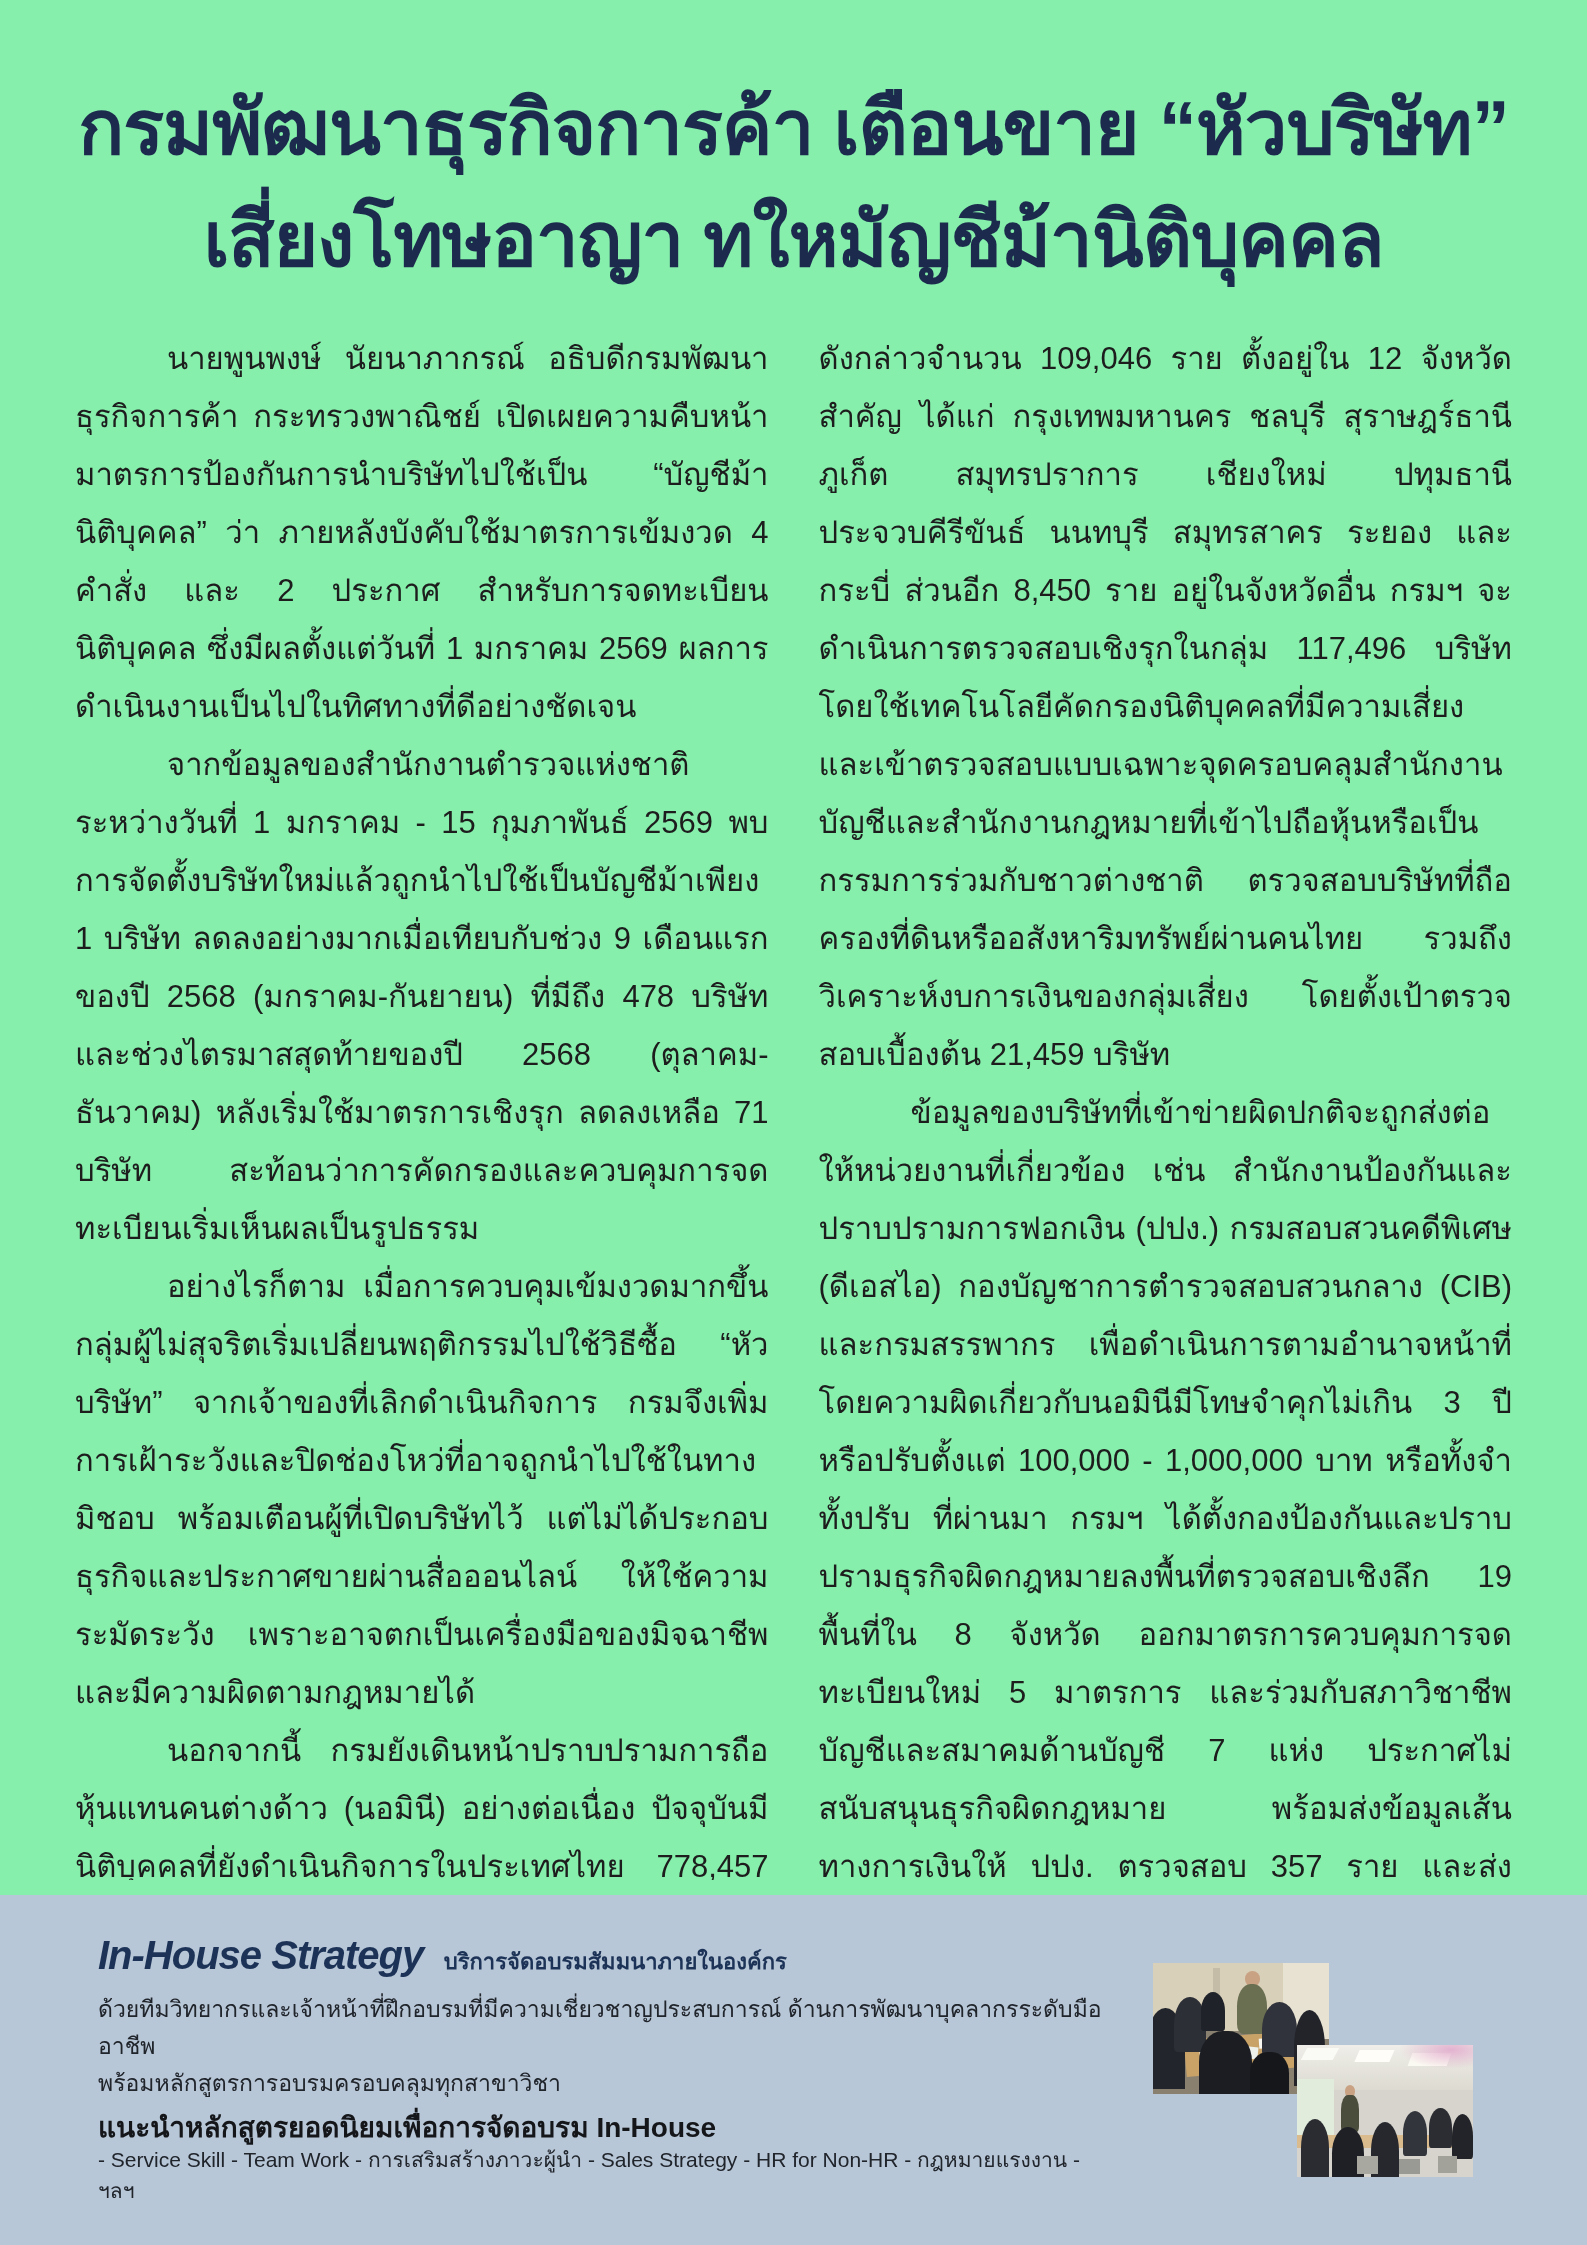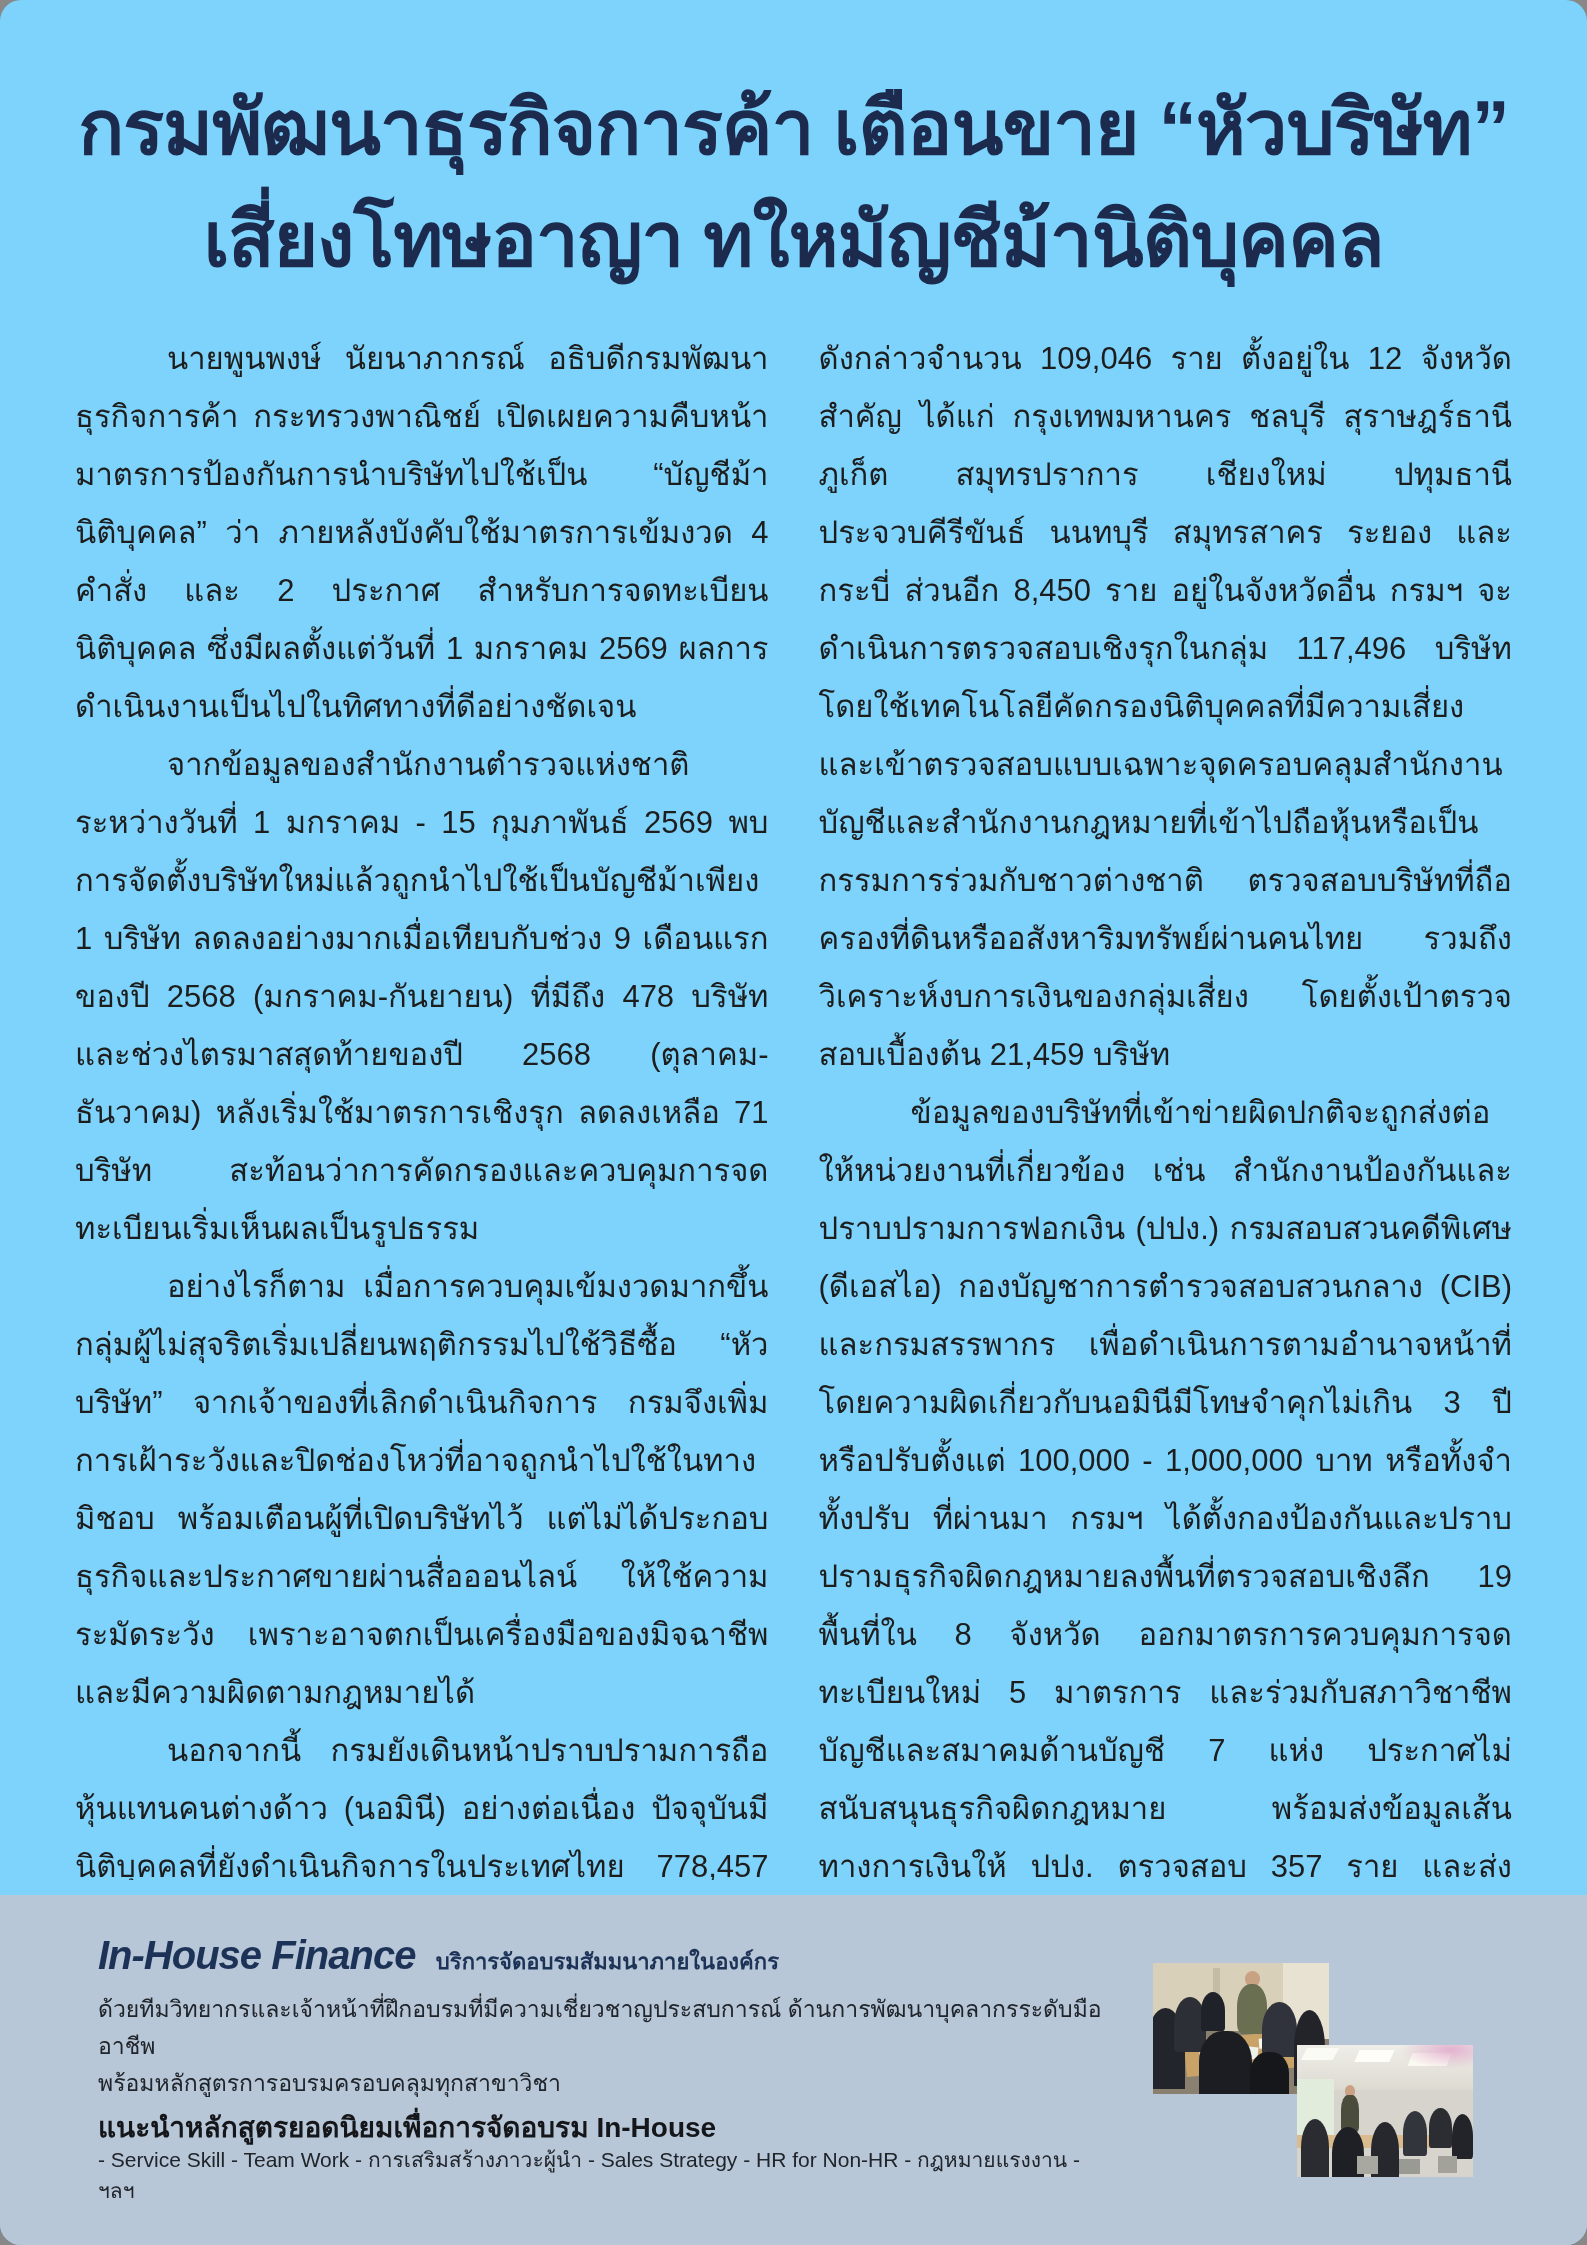--- a/index.html
+++ b/index.html
@@ -1,23 +1,22 @@
 <!DOCTYPE html>
 <html><head>
 <meta charset="utf-8">
 <style>
   html,body { margin:0; padding:0; background:#888; }
   .page {
     position:relative;
     width:1587px; height:2245px;
-    background:#7dd3fc;
+    background:#86efac;
     overflow:hidden;
     font-family:"Liberation Sans", sans-serif;
     margin:0 auto;
-    border-radius:21px;
   }
   
   .headline {
     position:absolute; top:72px; left:0; right:0;
     margin:0; text-align:center;
     color:#1c2b4d;
     font-weight:bold;
     font-size:76px; line-height:112px;
     letter-spacing:-1px;
   }
@@ -79,21 +78,21 @@
     </div>
     <div class="col">
       <p class="cont">ดังกล่าวจำนวน 109,046 ราย ตั้งอยู่ใน 12 จังหวัดสำคัญ ได้แก่ กรุงเทพมหานคร ชลบุรี สุราษฎร์ธานี ภูเก็ต สมุทรปราการ เชียงใหม่ ปทุมธานี ประจวบคีรีขันธ์ นนทบุรี สมุทรสาคร ระยอง และกระบี่ ส่วนอีก 8,450 ราย อยู่ในจังหวัดอื่น กรมฯ จะดำเนินการตรวจสอบเชิงรุกในกลุ่ม 117,496 บริษัท โดยใช้เทคโนโลยีคัดกรองนิติบุคคลที่มีความเสี่ยง และเข้าตรวจสอบแบบเฉพาะจุดครอบคลุมสำนักงานบัญชีและสำนักงานกฎหมายที่เข้าไปถือหุ้นหรือเป็นกรรมการร่วมกับชาวต่างชาติ ตรวจสอบบริษัทที่ถือครองที่ดินหรืออสังหาริมทรัพย์ผ่านคนไทย รวมถึงวิเคราะห์งบการเงินของกลุ่มเสี่ยง โดยตั้งเป้าตรวจสอบเบื้องต้น 21,459 บริษัท</p>
       <p><span>ข้อมูลของบริษัทที่เข้าข่ายผิดปกติจะถูกส่งต่อให้หน่วยงานที่เกี่ยวข้อง เช่น สำนักงานป้องกันและปราบปรามการฟอกเงิน (ปปง.) กรมสอบสวนคดีพิเศษ (ดีเอสไอ) กองบัญชาการตำรวจสอบสวนกลาง (CIB) และกรมสรรพากร เพื่อดำเนินการตามอำนาจหน้าที่ โดยความผิดเกี่ยวกับนอมินีมีโทษจำคุกไม่เกิน 3 ปี หรือปรับตั้งแต่ 100,000 - 1,000,000 บาท หรือทั้งจำทั้งปรับ ที่ผ่านมา กรมฯ ได้ตั้งกองป้องกันและปราบปรามธุรกิจผิดกฎหมายลงพื้นที่ตรวจสอบเชิงลึก 19 พื้นที่ใน 8 จังหวัด ออกมาตรการควบคุมการจดทะเบียนใหม่ 5 มาตรการ และร่วมกับสภาวิชาชีพบัญชีและสมาคมด้านบัญชี 7 แห่ง ประกาศไม่สนับสนุนธุรกิจผิดกฎหมาย พร้อมส่งข้อมูลเส้นทางการเงินให้ ปปง. ตรวจสอบ 357 ราย และส่งข้อมูลให้กรมสรรพากรตรวจสอบ 3,634 ราย รวมถึงส่งนิติบุคคลต้องสงสัย 11 ราย ให้ดำเนินคดี นอกจากนี้ยังจัดกิจกรรมเสริมความรู้ด้านการป้องกันธุรกิจผิดกฎหมาย มีนักบัญชีเข้าร่วมจำนวน 1,625 ราย เพื่อสร้างภูมิคุ้มกันและลดความเสี่ยงในระบบธุรกิจของประเทศ</span></p>
     </div>
   </div>
 
   <div class="footer">
     <div class="footer-inner">
       <div class="f-title-row">
-        <span class="f-title-en">In-House Finance</span>
+        <span class="f-title-en">In-House Strategy</span>
         <span class="f-title-th">บริการจัดอบรมสัมมนาภายในองค์กร</span>
       </div>
       <div class="f-desc">ด้วยทีมวิทยากรและเจ้าหน้าที่ฝึกอบรมที่มีความเชี่ยวชาญประสบการณ์ ด้านการพัฒนาบุคลากรระดับมืออาชีพ</div>
       <div class="f-desc">พร้อมหลักสูตรการอบรมครอบคลุมทุกสาขาวิชา</div>
       <div class="f-bold">แนะนำหลักสูตรยอดนิยมเพื่อการจัดอบรม In-House</div>
       <div class="f-line">- Service Skill - Team Work - การเสริมสร้างภาวะผู้นำ - Sales Strategy - HR for Non-HR - กฎหมายแรงงาน - ฯลฯ</div>
 
     </div>
 
     <div class="photo photo1">

